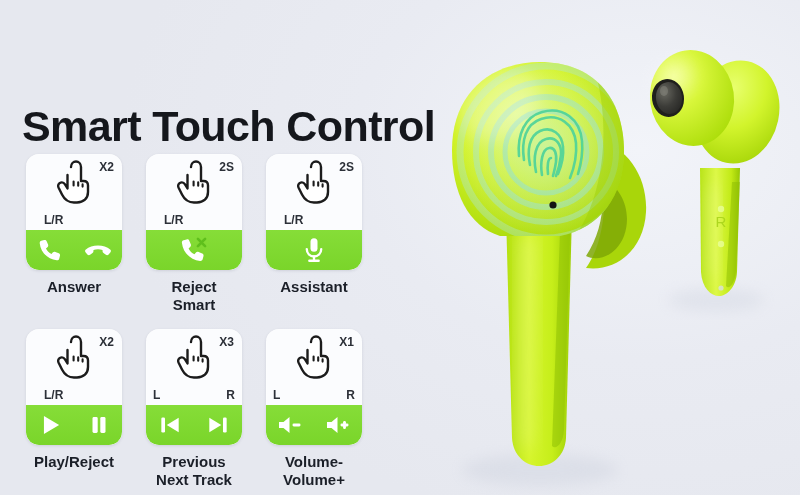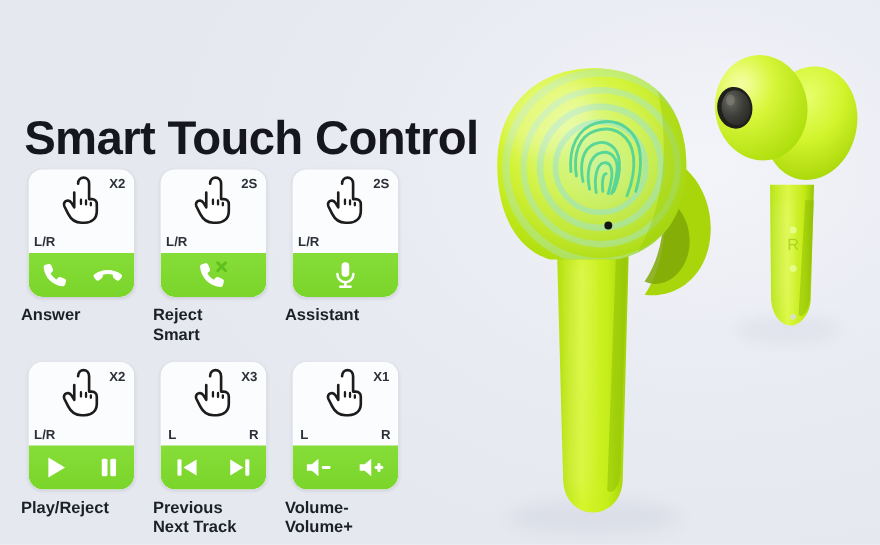--- a/index.html
+++ b/index.html
@@ -40,27 +40,27 @@
     border-bottom-left-radius:13px;border-bottom-right-radius:13px;
   }
   .card .bar.single{justify-content:center;}
   .badge{
     position:absolute;right:8px;top:7px;
     font-size:12px;font-weight:bold;color:#2c3038;line-height:1;
   }
   .side{
     position:absolute;font-size:12px;font-weight:bold;color:#2c3038;line-height:1;
   }
-  .side.lr{left:5px;bottom:44px;text-align:center;}
+  .side.lr{left:18px;bottom:44px;text-align:center;}
   .side.l{left:7px;bottom:44px;}
   .side.r{right:7px;bottom:44px;}
   .hand{position:absolute;left:50%;top:5px;transform:translateX(-50%);}
   .caption{
     width:110px;margin-top:8px;margin-left:-7px;
-    font-size:15px;font-weight:bold;
+    text-align:center;font-size:15px;font-weight:bold;
     color:#1b1f28;line-height:1.22;
   }
   .row.two{margin-top:14px;}
   .ic{display:block;}
   
   #product{position:absolute;left:0;top:0;width:800px;height:495px;}
 </style>
 </head>
 <body>
 

